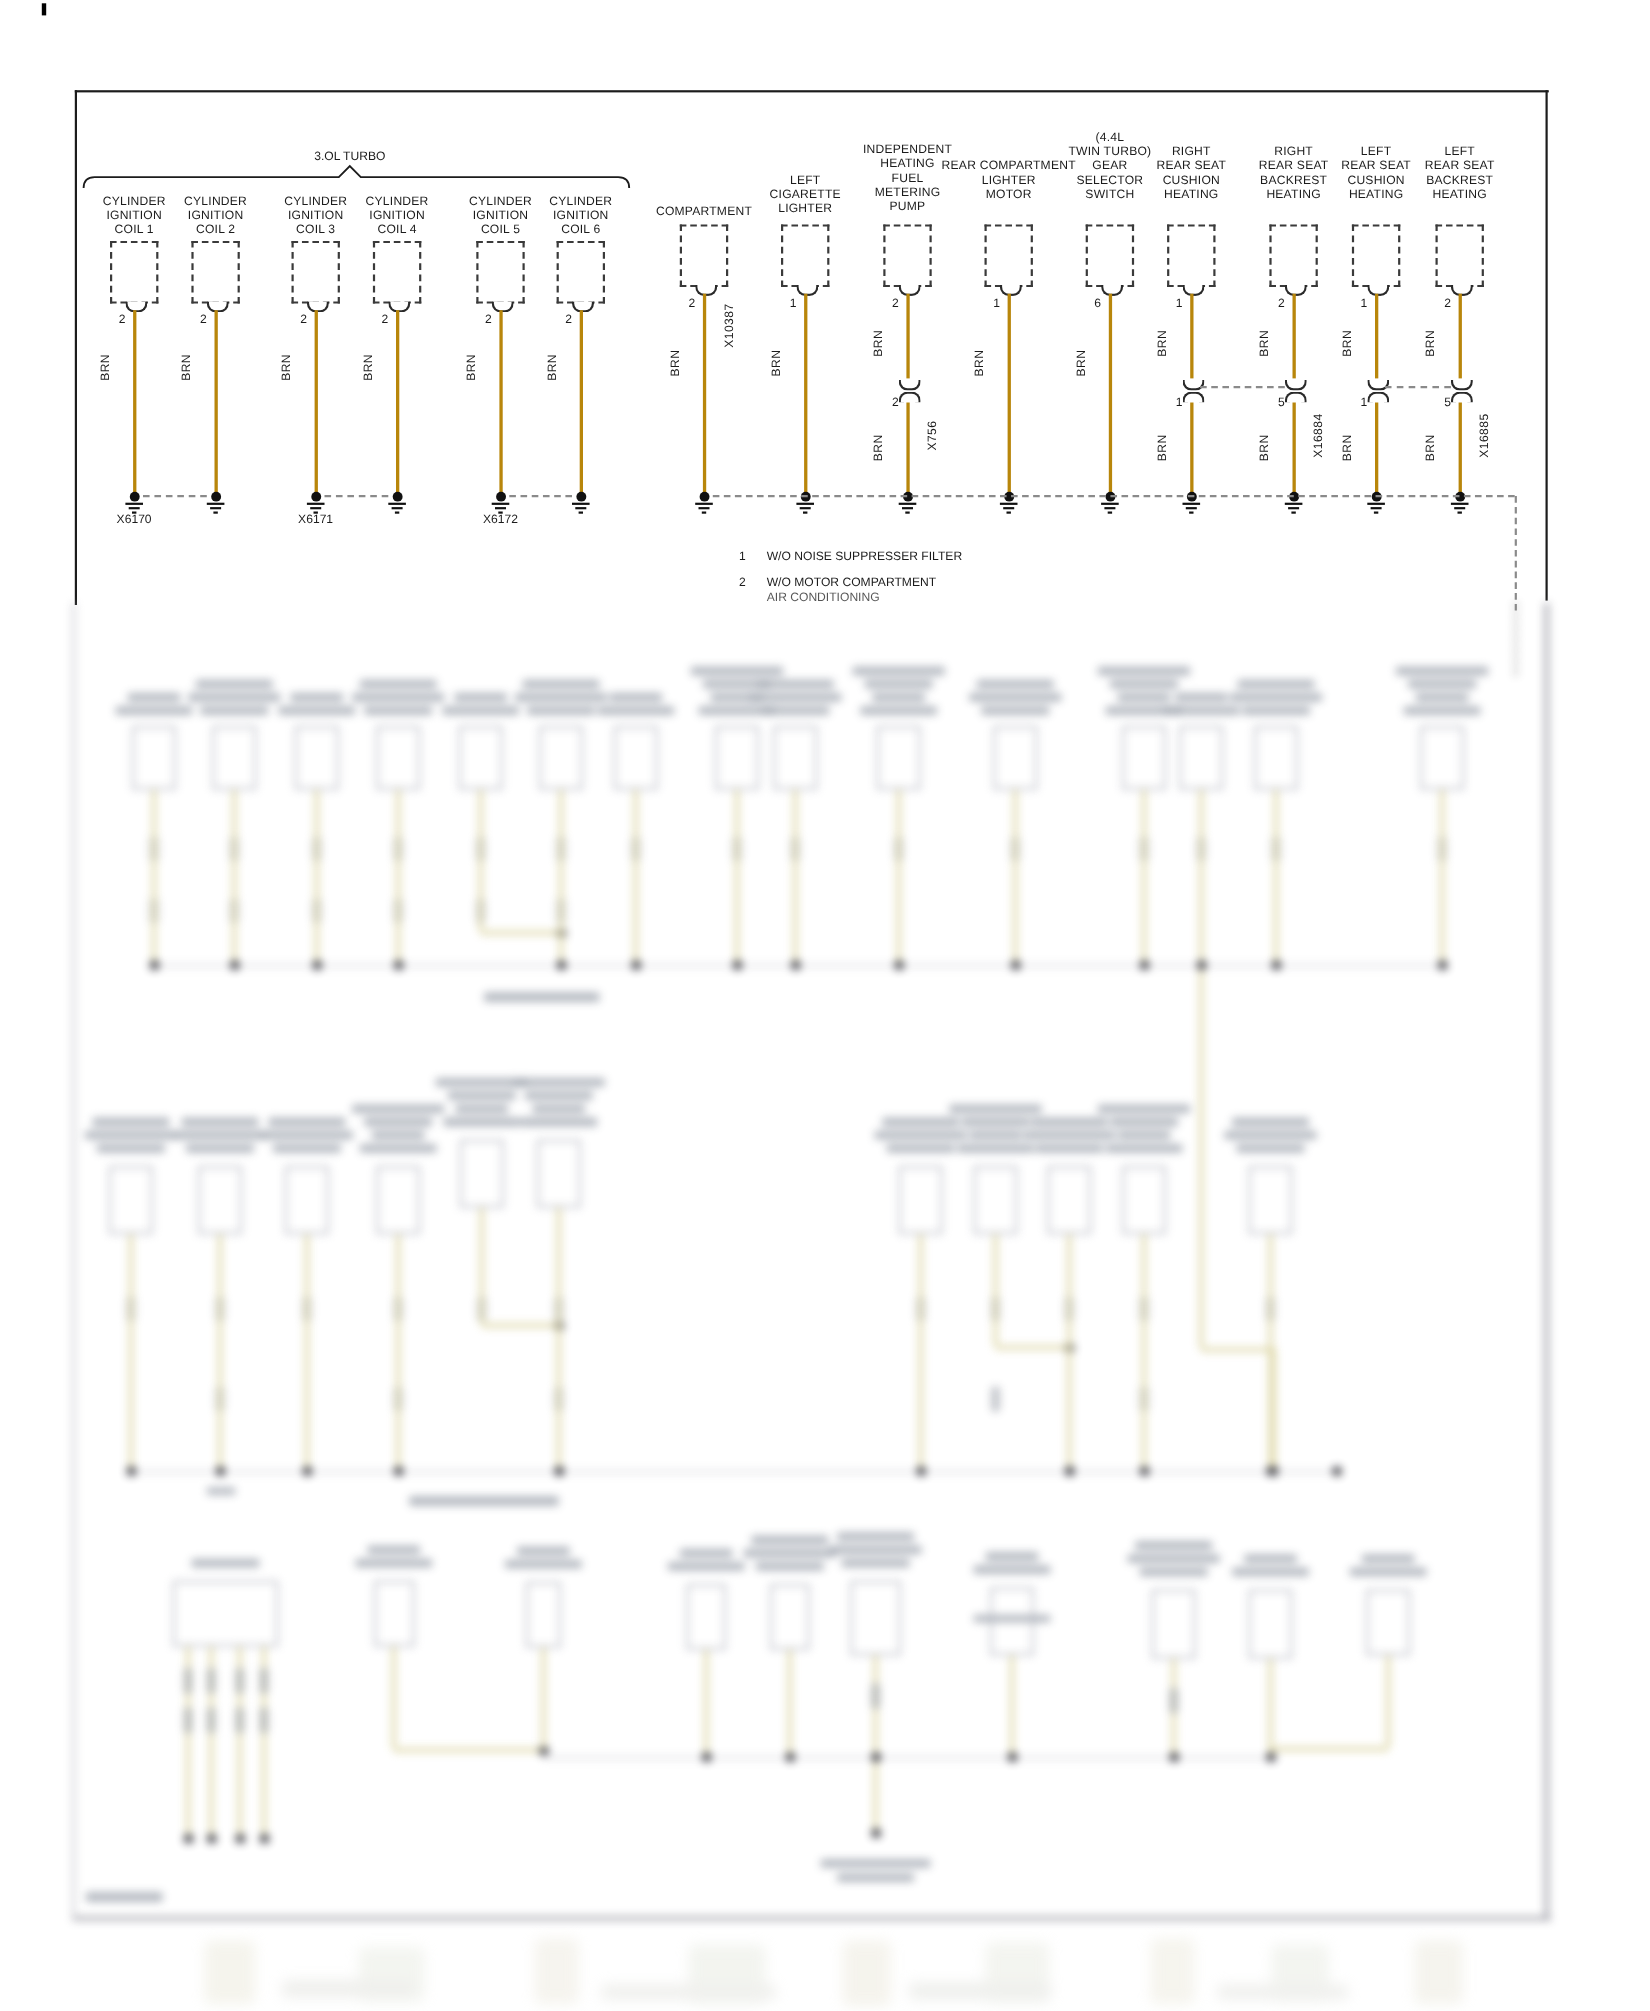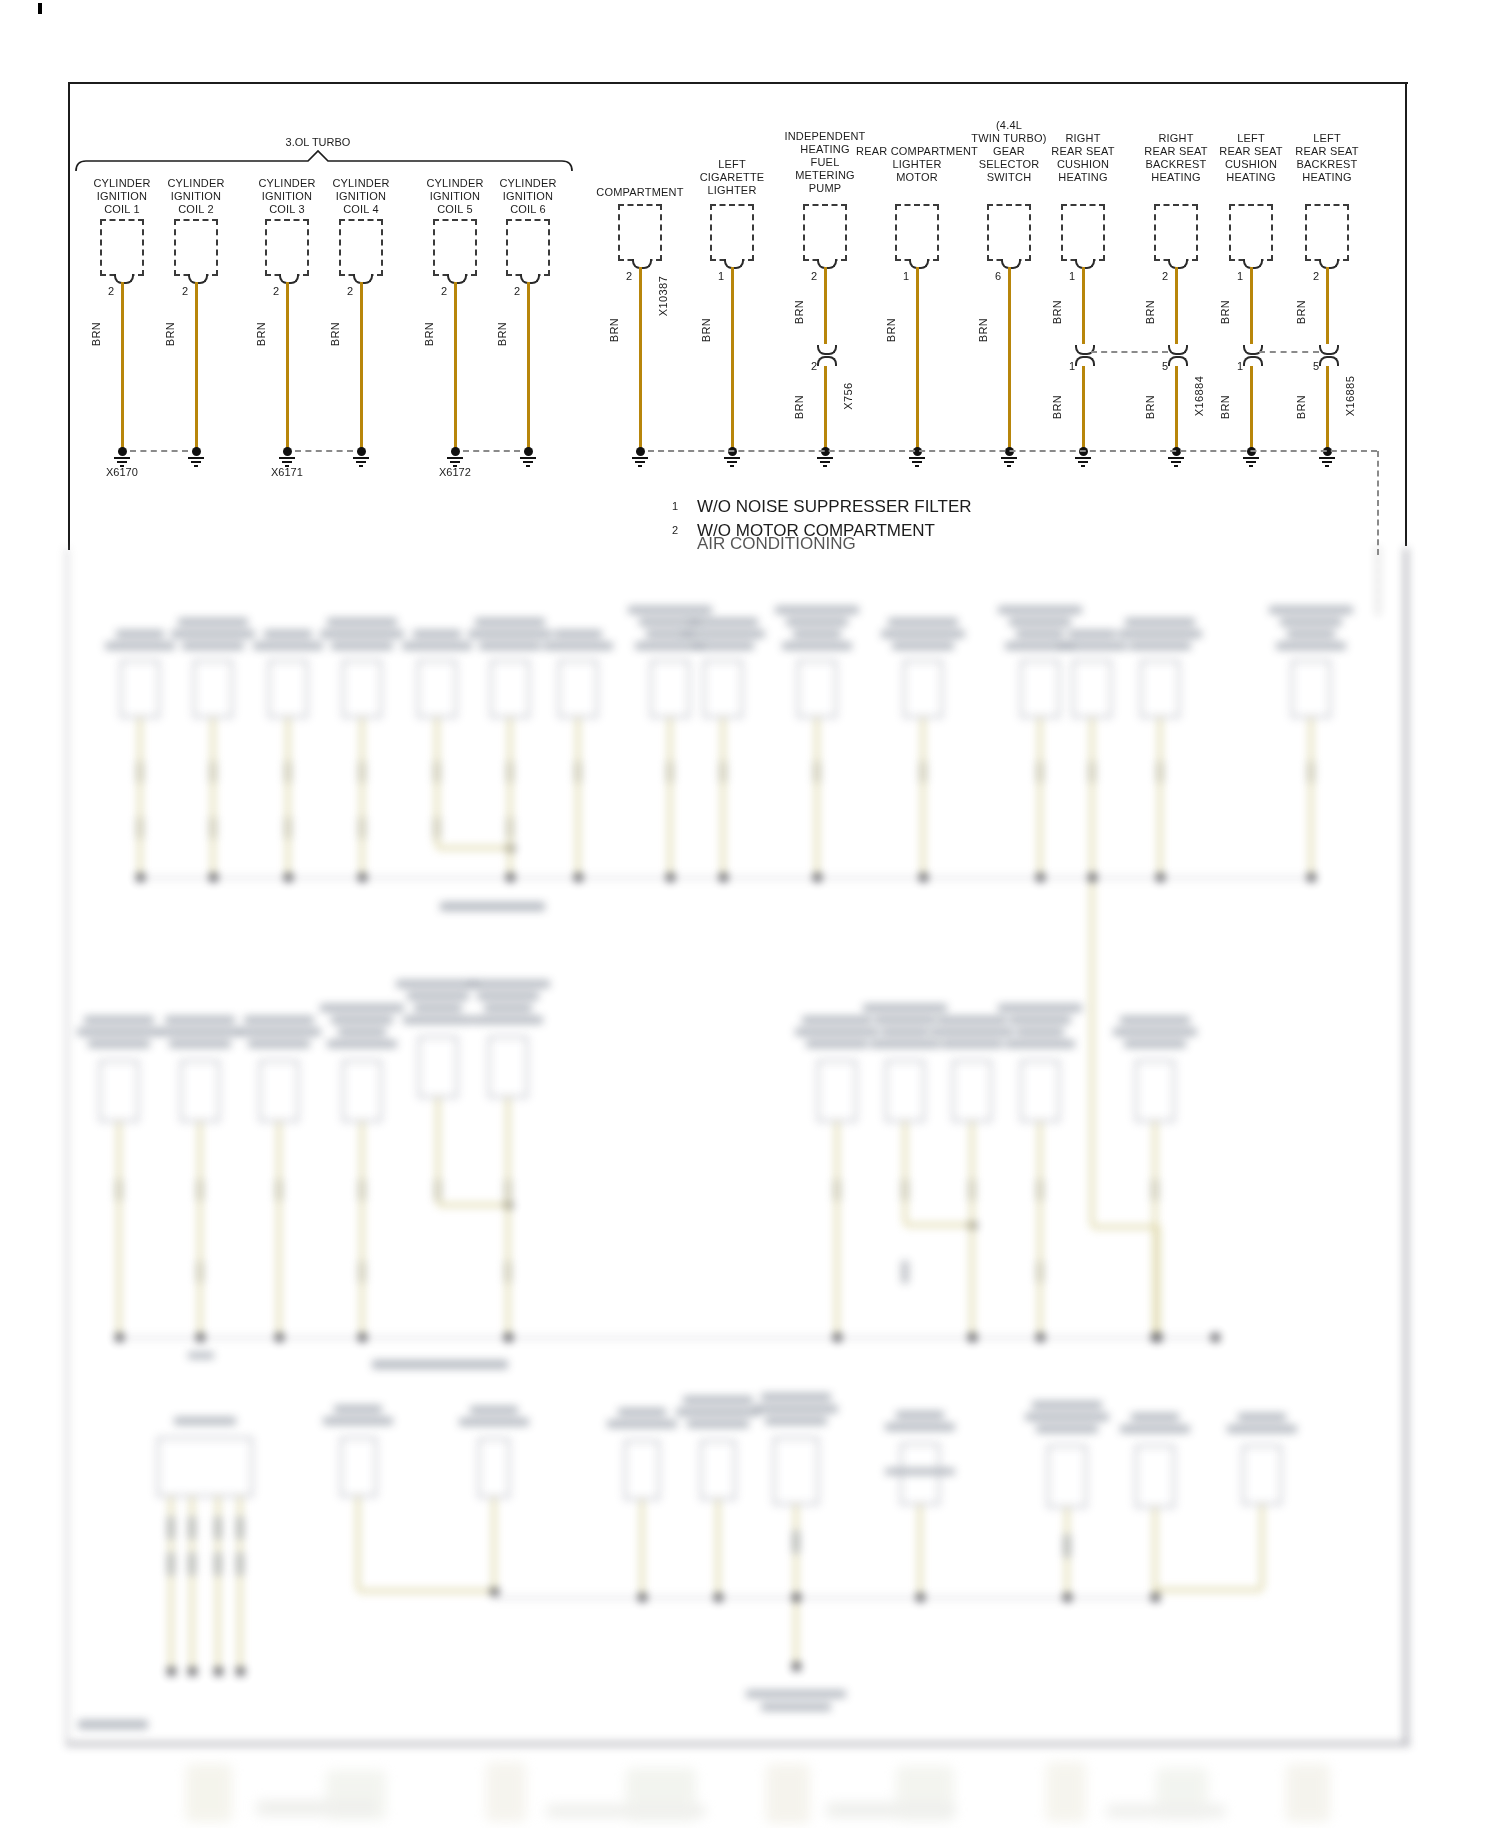--- a/index.html
+++ b/index.html
@@ -17,21 +17,21 @@
   .dash-h{position:absolute;border-top:2px dashed #8a8a8a;height:0;}
   .dash-v{position:absolute;border-left:2px dashed #8a8a8a;width:0;}
   .arcU{position:absolute;width:16px;height:8px;border:2px solid #2a2a2a;border-top:none;
         border-bottom-left-radius:8px 8px;border-bottom-right-radius:8px 8px;background:#fff;}
   .arcD{position:absolute;width:16px;height:8px;border:2px solid #2a2a2a;border-bottom:none;
         border-top-left-radius:8px 8px;border-top-right-radius:8px 8px;background:#fff;}
   .gdot{position:absolute;width:9px;height:9px;border-radius:50%;background:#111;}
   .gline{position:absolute;height:2px;background:#111;}
   .glabel{position:absolute;font-size:11px;}
   .note-num{position:absolute;width:14px;text-align:right;font-size:11px;}
-  .note-text{position:absolute;font-size:17px;line-height:13px;white-space:pre-line;}
+  .note-text{position:absolute;font-size:11px;line-height:13px;white-space:pre-line;}
   
   #blurpage{position:absolute;left:60px;top:548px;width:1360px;height:1206px;}
   #blurinner{position:absolute;left:0;top:0;width:100%;height:100%;filter:blur(4px);opacity:.93;}
   .bbox{position:absolute;border:2px solid #b6b8c2;background:#fff;}
   .bwire{position:absolute;width:4px;background:#ddd6a6;}
   .bhw{position:absolute;height:4px;background:#ddd6a6;}
   .bblob{position:absolute;background:#9aa0aa;opacity:.78;border-radius:2px;}
   .bdot{position:absolute;width:9px;height:9px;border-radius:50%;background:#3b3b42;}
   .bbus{position:absolute;height:2px;background:#d2d2d8;}
   .bell{position:absolute;width:8px;height:24px;border-radius:4px;background:#8f959e;opacity:.6;}

